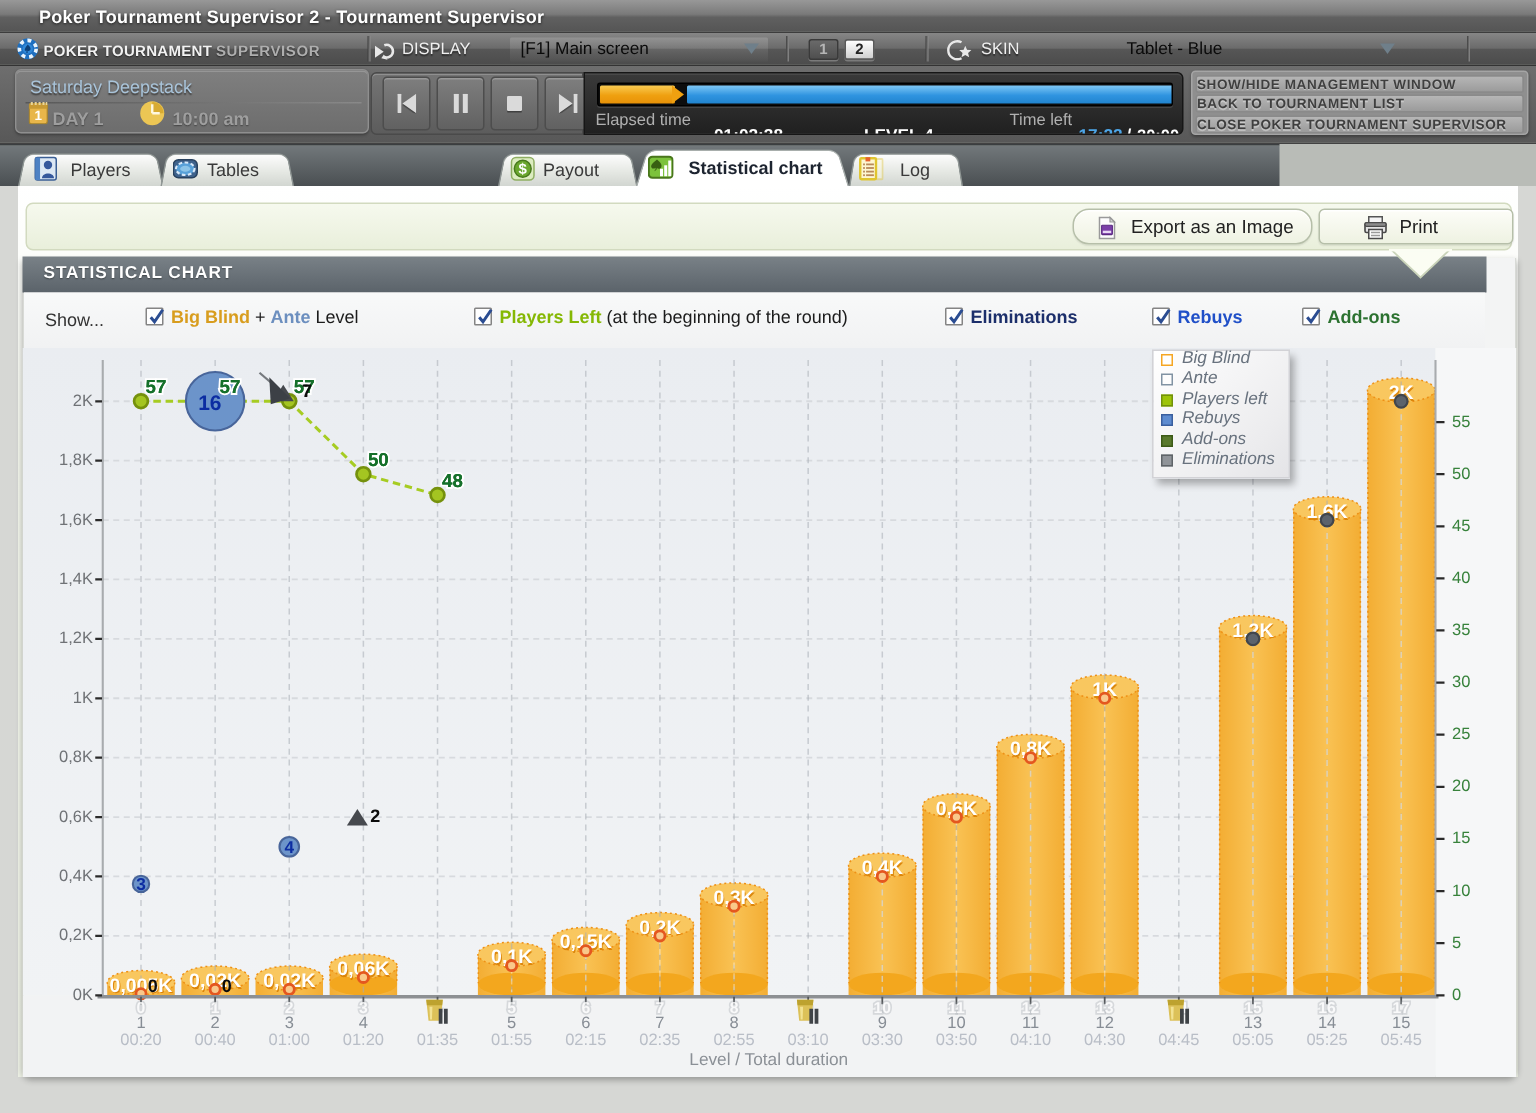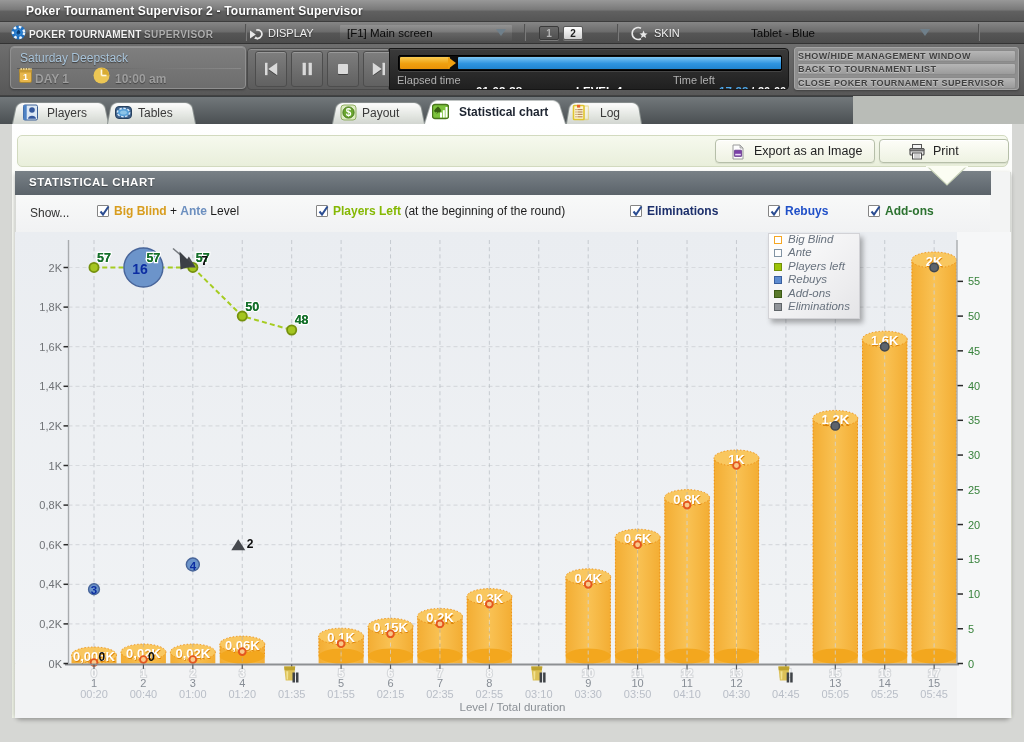--- a/index.html
+++ b/index.html
@@ -312,21 +312,21 @@
           <rect x="5.4" y="12.2" width="5.2" height="1.2"></rect>
         </g>
       </svg>
       <span class="lb" style="left:34px">Log</span>
     </div>
   </div>
 
 <div id="content" class="abs">
   <div id="content-inner" class="abs">
     <div id="greenbar" class="abs">
-      <div class="abs actbtn" id="btn-export" style="left:697px;width:160px;">
+      <div class="abs actbtn" id="btn-export" style="left:697px;width:160px;border-radius:11px;">
         <svg style="position:absolute;left:14px;top:4px" width="16" height="16" viewBox="0 0 16 16">
           <path d="M3 1 H10 L13 4 V15 H3 Z" fill="#fdfdfd" stroke="#9a9a9a" stroke-width="1"></path>
           <path d="M10 1 L13 4 H10 Z" fill="#d8d8d8" stroke="#9a9a9a" stroke-width="0.8"></path>
           <rect x="4.4" y="6.2" width="7.2" height="6.2" rx="0.5" fill="#7b3fa8" stroke="#5a2b80" stroke-width="0.7"></rect>
           <rect x="5.2" y="9.8" width="5.6" height="1.6" fill="#e8d8f4"></rect>
         </svg>
         <span class="albl" style="left:38px">Export as an Image</span>
       </div>
       <div class="abs actbtn" id="btn-print" style="left:861px;width:130px;">
         <svg style="position:absolute;left:28px;top:3px" width="18" height="18" viewBox="0 0 18 18">

